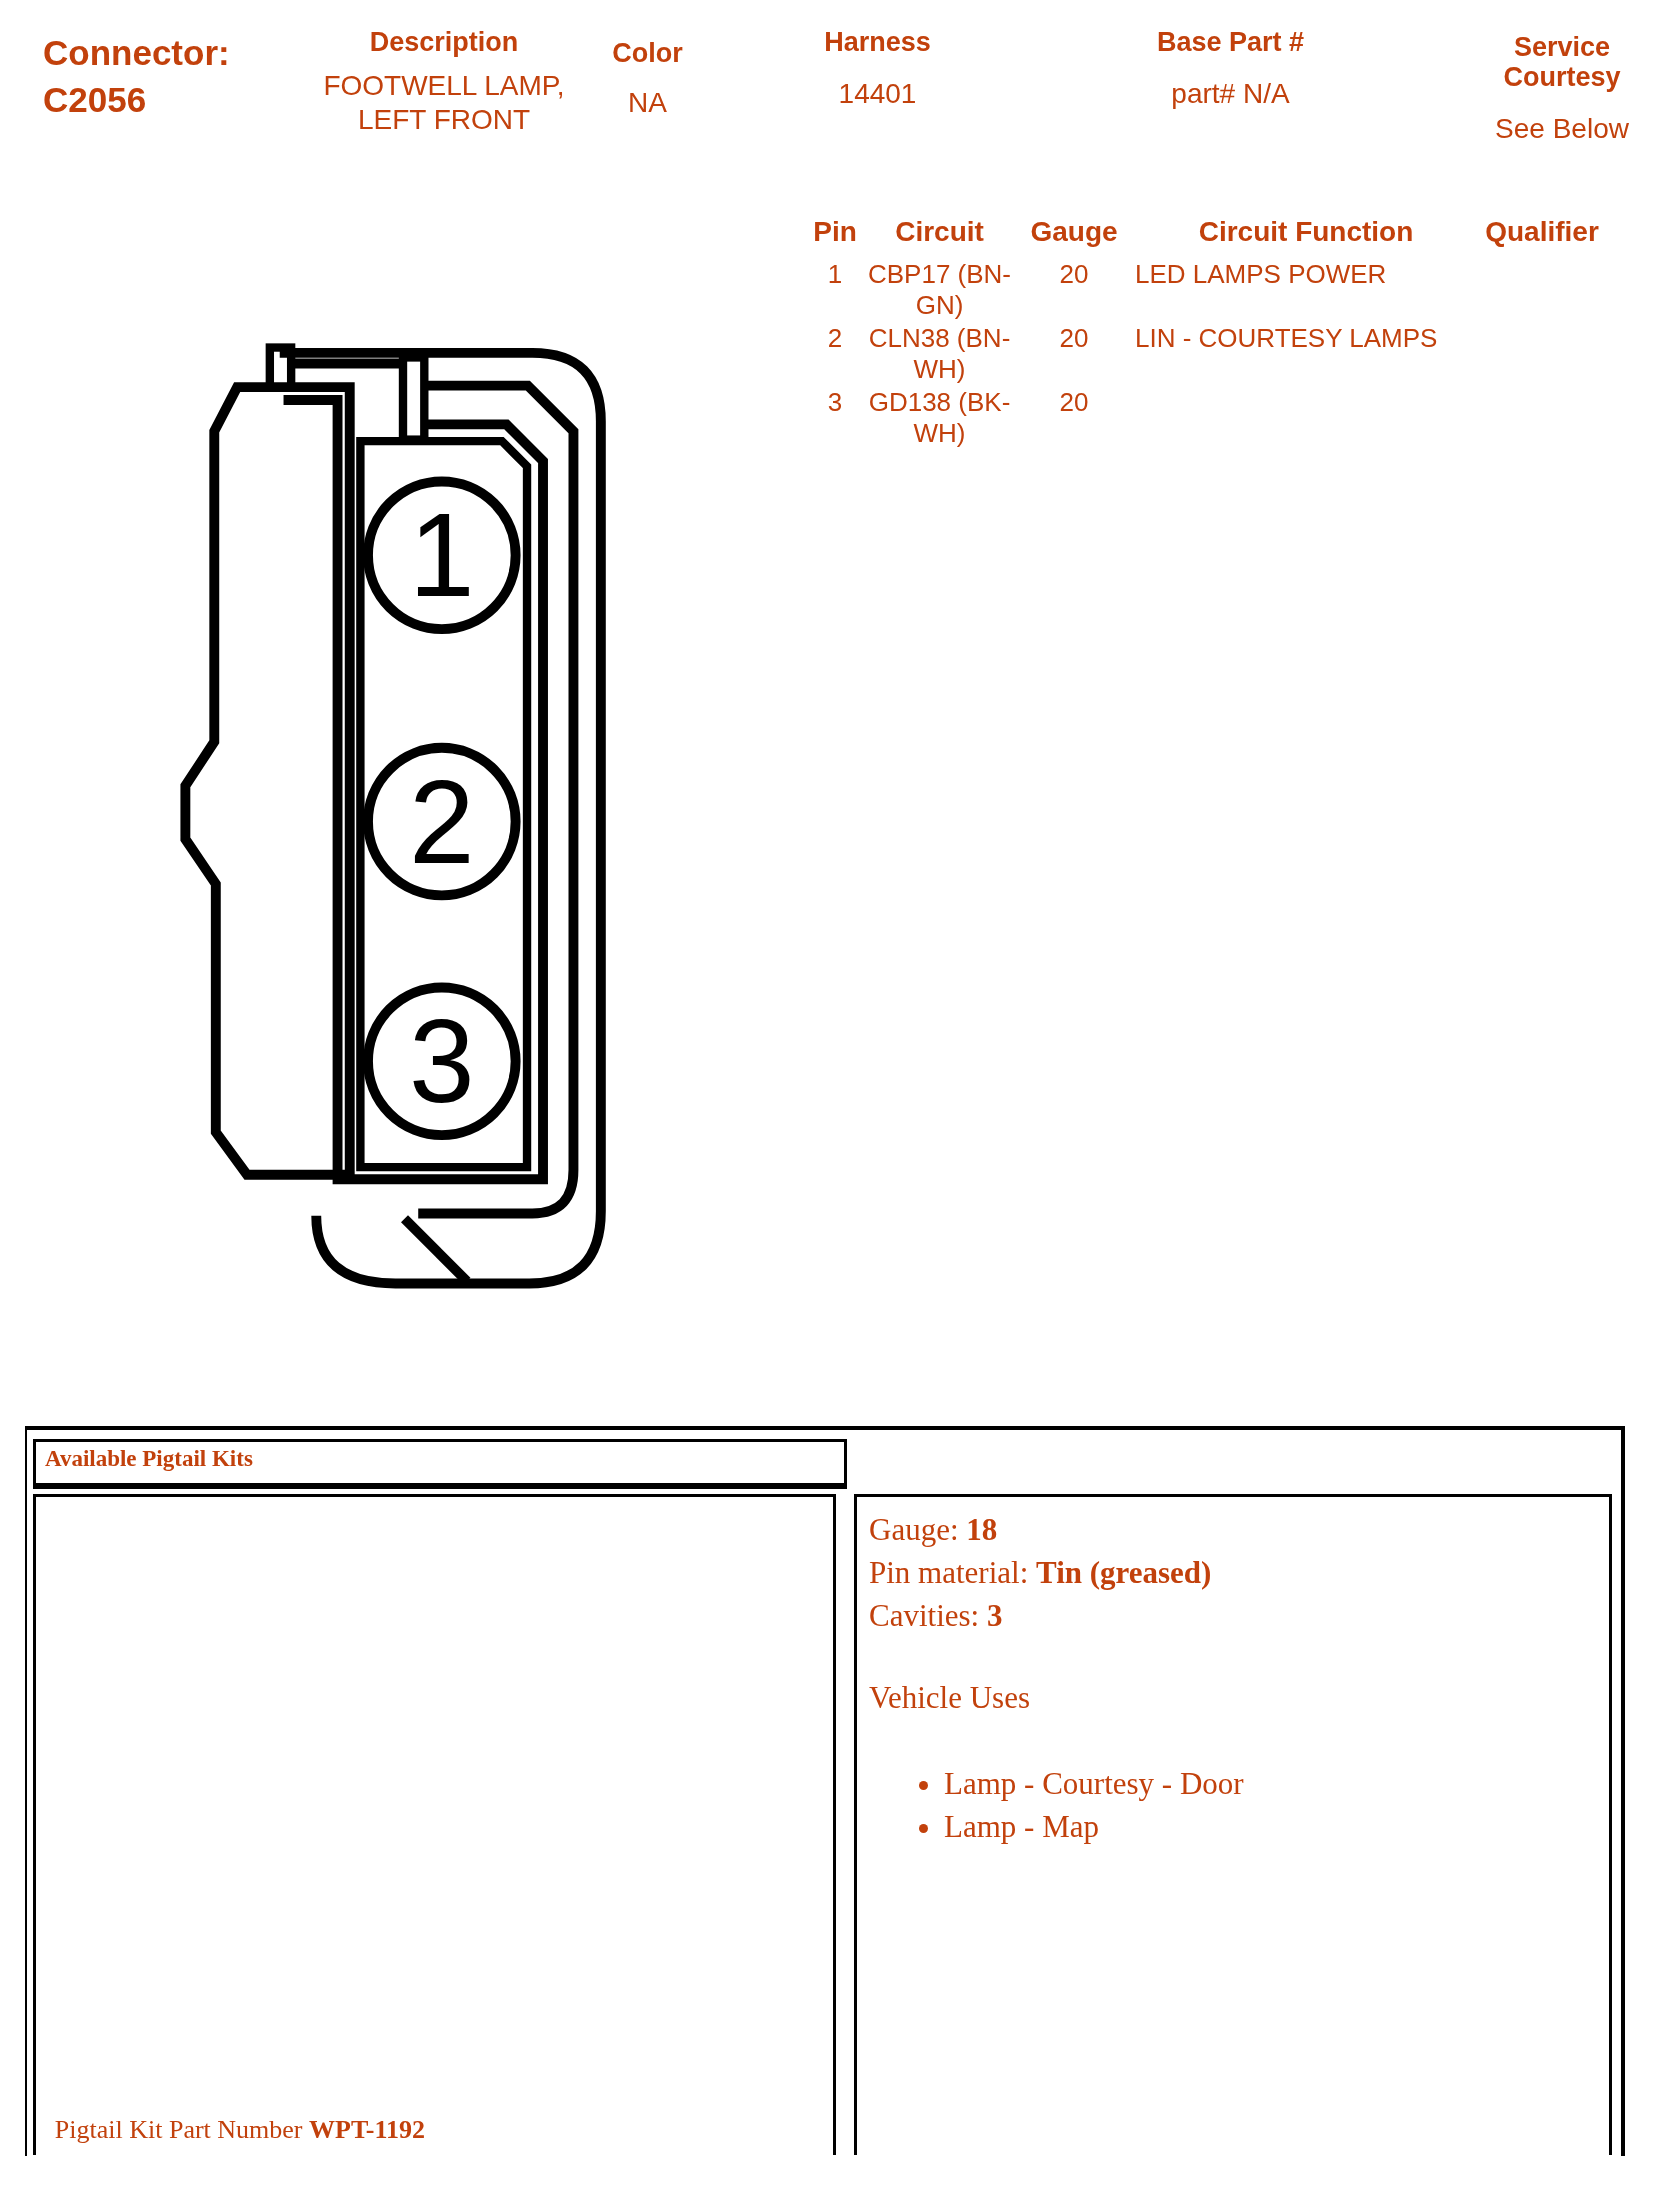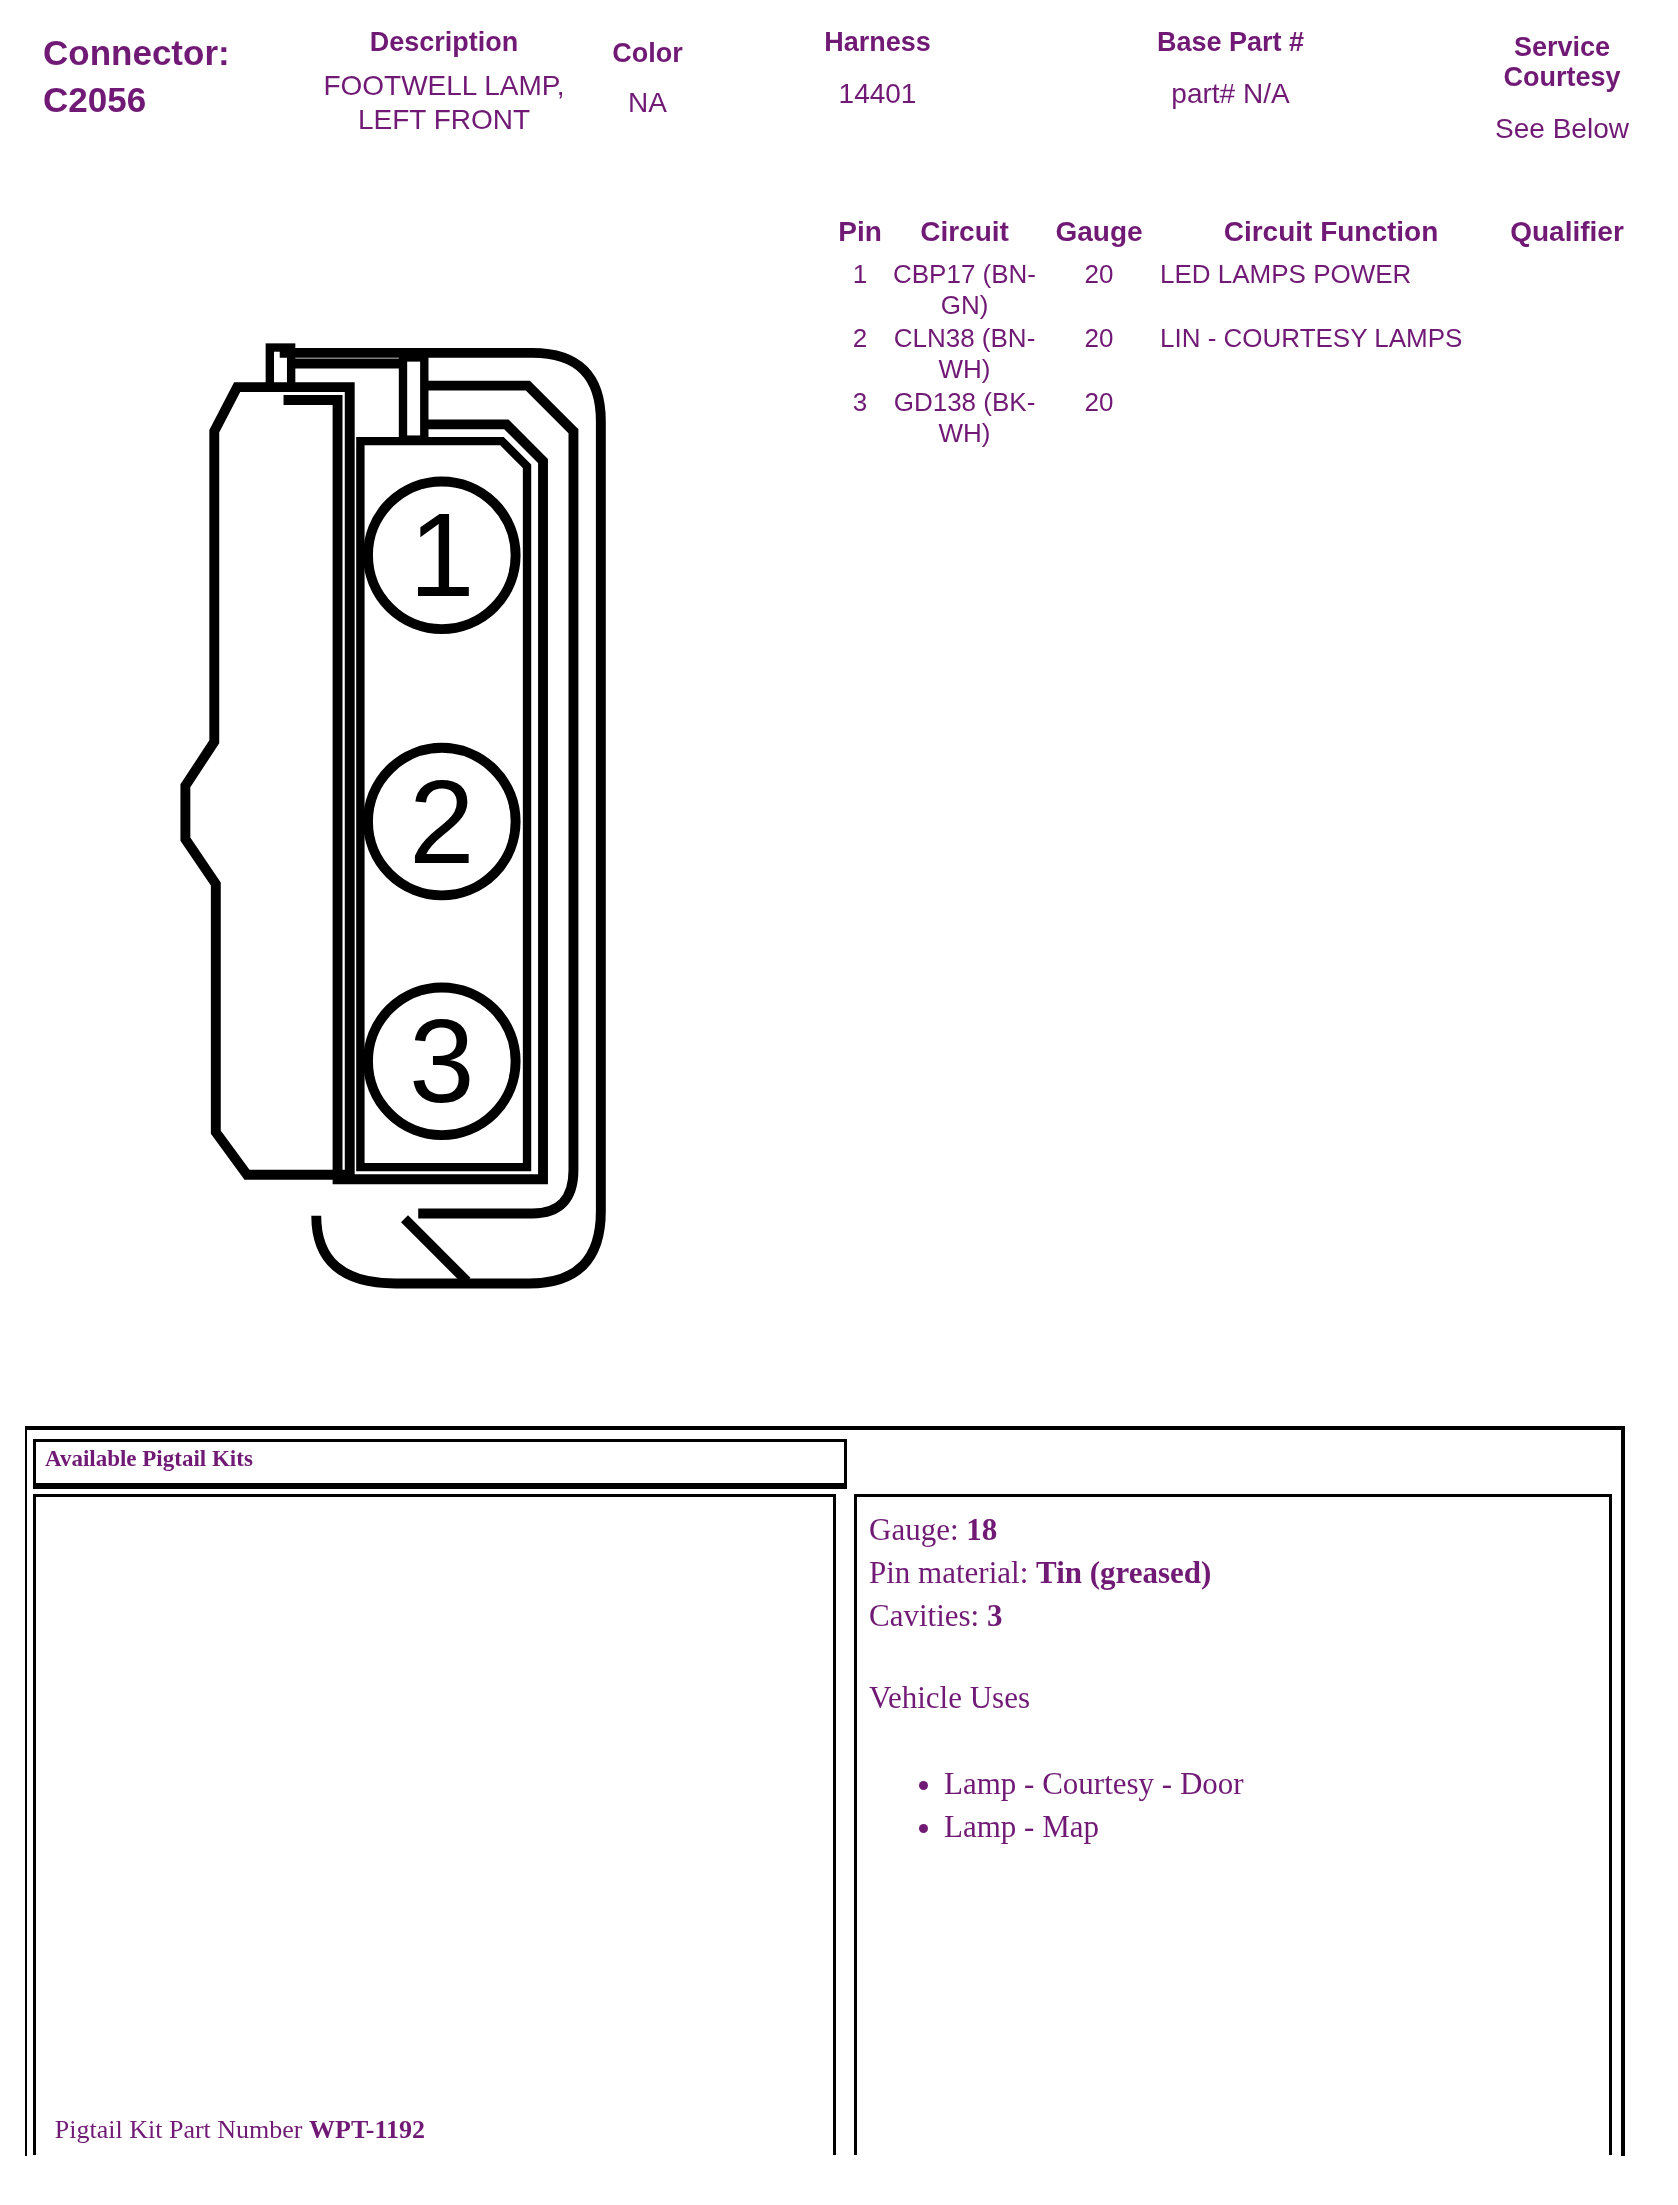--- a/index.html
+++ b/index.html
@@ -1,39 +1,39 @@
 <!DOCTYPE html>
 <html style="font-size:12px"><head>
 <meta charset="utf-8">
 <style>
   * { margin:0; padding:0; box-sizing:border-box; }
   html,body { background:#fff; }
   .page {
     position:relative; width:1672px; height:2205px;
-    background:#fff; color:#701a75; overflow:hidden;
+    background:#fff; color:#c2410c; overflow:hidden;
     font-family:"Liberation Sans", sans-serif;
   }
   
   .connector-id { position:absolute; left:43px; top:29px; font-size:35px; font-weight:bold; line-height:47px; }
   .hcol { position:absolute; text-align:center; }
   .hlabel { font-weight:bold; font-size:27px; line-height:30px; }
   .hvalue { font-size:28px; line-height:34px; }
   .hcol.desc    { left:316px;  top:27px; width:256px; }
   .hcol.desc .hvalue { margin-top:12px; }
   .hcol.color   { left:583px;  top:38px; width:129px; }
   .hcol.color .hvalue { margin-top:18px; }
   .hcol.harness { left:805px; top:27px; width:145px;text-align:center; }
   .hcol.harness .hvalue { margin-top:20px; }
   .hcol.basepart{ left:1130px; top:27px; width:201px; }
   .hcol.basepart .hvalue { margin-top:20px; }
   .hcol.service { left:1458px; top:32px; width:208px; }
   .hcol.service .hvalue { margin-top:20px; }
   
   .pin-table {
-    position:absolute; left:829px; top:216px; width:803px;
+    position:absolute; left:804px; top:216px; width:803px;
     display:grid; grid-template-columns:62px 147px 122px 342px 130px;
     grid-auto-rows:auto;
   }
   .pt-head { font-size:28px; font-weight:bold; height:43px; text-align:center; }
   .pt-cell { font-size:26px; line-height:31px; min-height:64px; }
   .pt-pin, .pt-circuit, .pt-gauge { text-align:center; }
   .pt-func, .pt-qual { text-align:left; }
   
   .diagram { position:absolute; left:167px; top:327px; width:472px; height:974px; }
   .diagram svg { display:block; width:100%; height:100%; }

